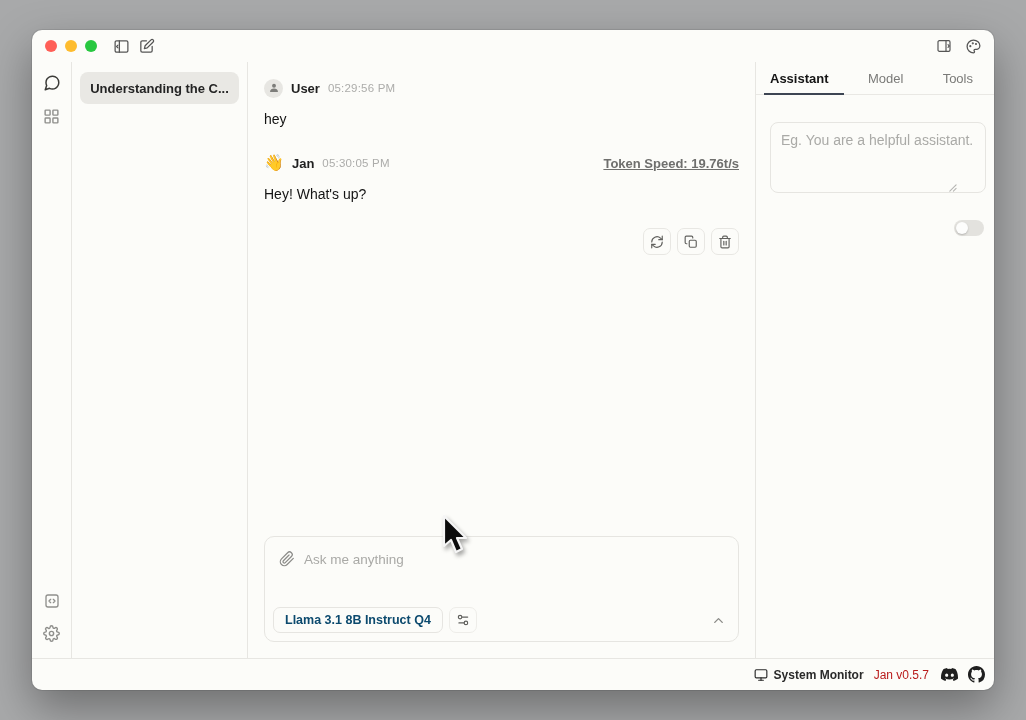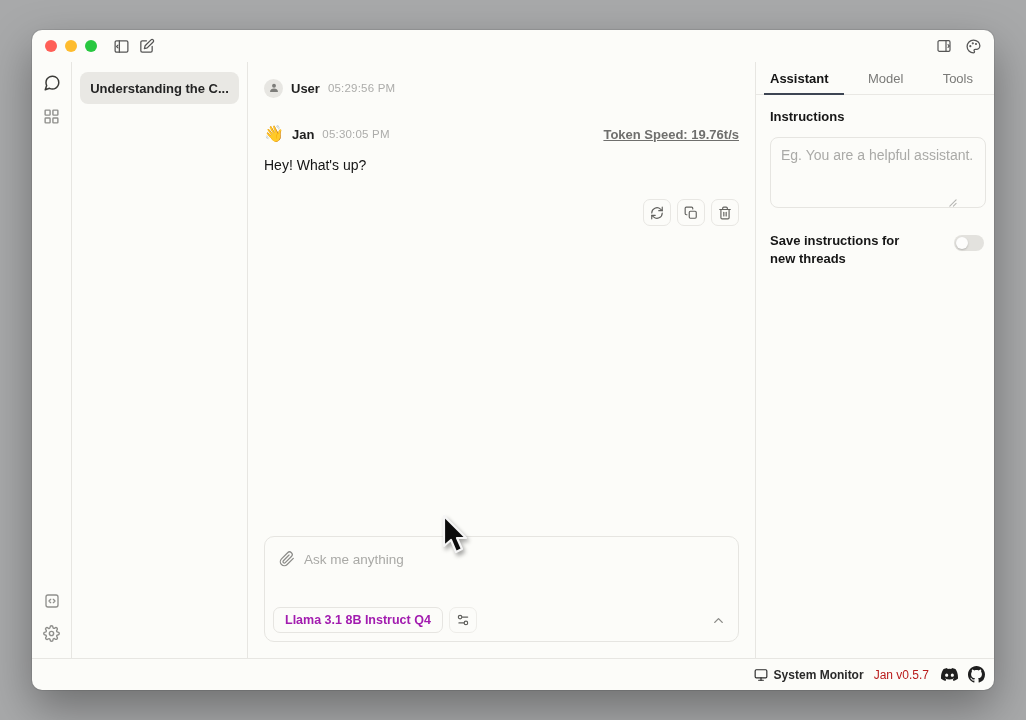--- a/index.html
+++ b/index.html
@@ -44,21 +44,21 @@
   .msg-actions { display:flex; gap:6px; justify-content:flex-end; padding-right:0px; margin-top:26px; }
   .action-btn { width:28px; height:27px; border:1px solid #e8e7e3; border-radius:7px; background:#fcfcf9;
     display:flex; align-items:center; justify-content:center; color:#62625f; cursor:pointer; }
 
   .input-wrap { flex:0 0 auto; padding:0 16px 16px 16px; }
   .input-box { border:1px solid #e6e5e1; border-radius:10px; height:106px; position:relative; background:#fcfcf9; }
   .input-row1 { display:flex; align-items:center; gap:9px; padding:14px 14px 0 14px; color:#8c8c89; }
   .input-placeholder { font-size:13.5px; color:#a9a9a6; }
   .input-row2 { position:absolute; left:8px; right:12px; bottom:8px; display:flex; align-items:center; }
   .model-chip { border:1px solid #e6e5e1; border-radius:7px; height:26px; display:flex; align-items:center; padding:0 11px;
-    font-size:12.5px; font-weight:700; color:#a21caf; background:#fcfcf9; cursor:pointer; white-space:nowrap; }
+    font-size:12.5px; font-weight:700; color:#0c4a6e; background:#fcfcf9; cursor:pointer; white-space:nowrap; }
   .model-gear { width:28px; height:26px; margin-left:6px; border:1px solid #eeede9; border-radius:7px; display:flex; align-items:center; justify-content:center; color:#5f5f5c; cursor:pointer; }
   .collapse-chevron { margin-left:auto; color:#8a8a87; cursor:pointer; display:flex; }
 
   
   .rightpanel { width:239px; flex:0 0 239px; border-left:1px solid #e7e6e2; display:flex; flex-direction:column; }
   .tabs { height:33px; flex:0 0 33px; display:flex; align-items:stretch; border-bottom:1px solid #e9e8e4; padding:0 20px 0 13px; justify-content:space-between; }
   .tab { display:flex; align-items:center; font-size:13px; color:#7a7a78; cursor:pointer; position:relative; padding:0 1px; }
   .tab.active { color:#141414; font-weight:700; }
   .tab.active::after { content:""; position:absolute; left:-5px; right:-14px; bottom:-1px; height:2px; background:#3d4553; }
   .panel-body { padding:14px 10px 0 14px; }
@@ -173,20 +173,21 @@
           <div class="msg-head">
             <span class="avatar-user">
               <svg width="12" height="12" viewBox="0 0 16 16" fill="currentColor">
                   <circle cx="8" cy="5" r="2.6"></circle>
                   <path d="M8 8.8c-2.9 0-5.2 1.6-5.2 3.7v.9h10.4v-.9c0-2.1-2.3-3.7-5.2-3.7z"></path>
                 </svg>
             </span>
             <span class="author">User</span>
             <span class="timestamp">05:29:56 PM</span>
           </div>
+          <div class="msg-text">hey</div>
         </div>
 
         <div class="msg-block">
           <div class="msg-head">
             <span class="avatar-emoji">👋</span>
             <span class="author">Jan</span>
             <span class="timestamp">05:30:05 PM</span>
             <span class="token-speed">Token Speed: 19.76t/s</span>
           </div>
           <div class="msg-text">Hey! What's up?</div>
@@ -250,30 +251,28 @@
       </div>
     </div>
 
     <div class="rightpanel">
       <div class="tabs">
         <span class="tab active">Assistant</span>
         <span class="tab">Model</span>
         <span class="tab">Tools</span>
       </div>
       <div class="panel-body">
-        <div class="panel-label">Instructions</div>
         <textarea class="instructions-area" placeholder="Eg. You are a helpful assistant." style=""></textarea>
         <div class="resize-handle">
           <svg width="9" height="9" viewBox="0 0 10 10" stroke="currentColor" stroke-width="1.2" stroke-linecap="round">
               <line x1="2" y1="9" x2="9" y2="2"></line>
               <line x1="6" y1="9" x2="9" y2="6"></line>
             </svg>
         </div>
         <div class="toggle-row">
-          <span class="toggle-label">Save instructions for new threads</span>
           <span class="toggle">
               <span class="knob"></span>
             </span>
         </div>
       </div>
     </div>
 
   </div>
 
   <div class="statusbar">

